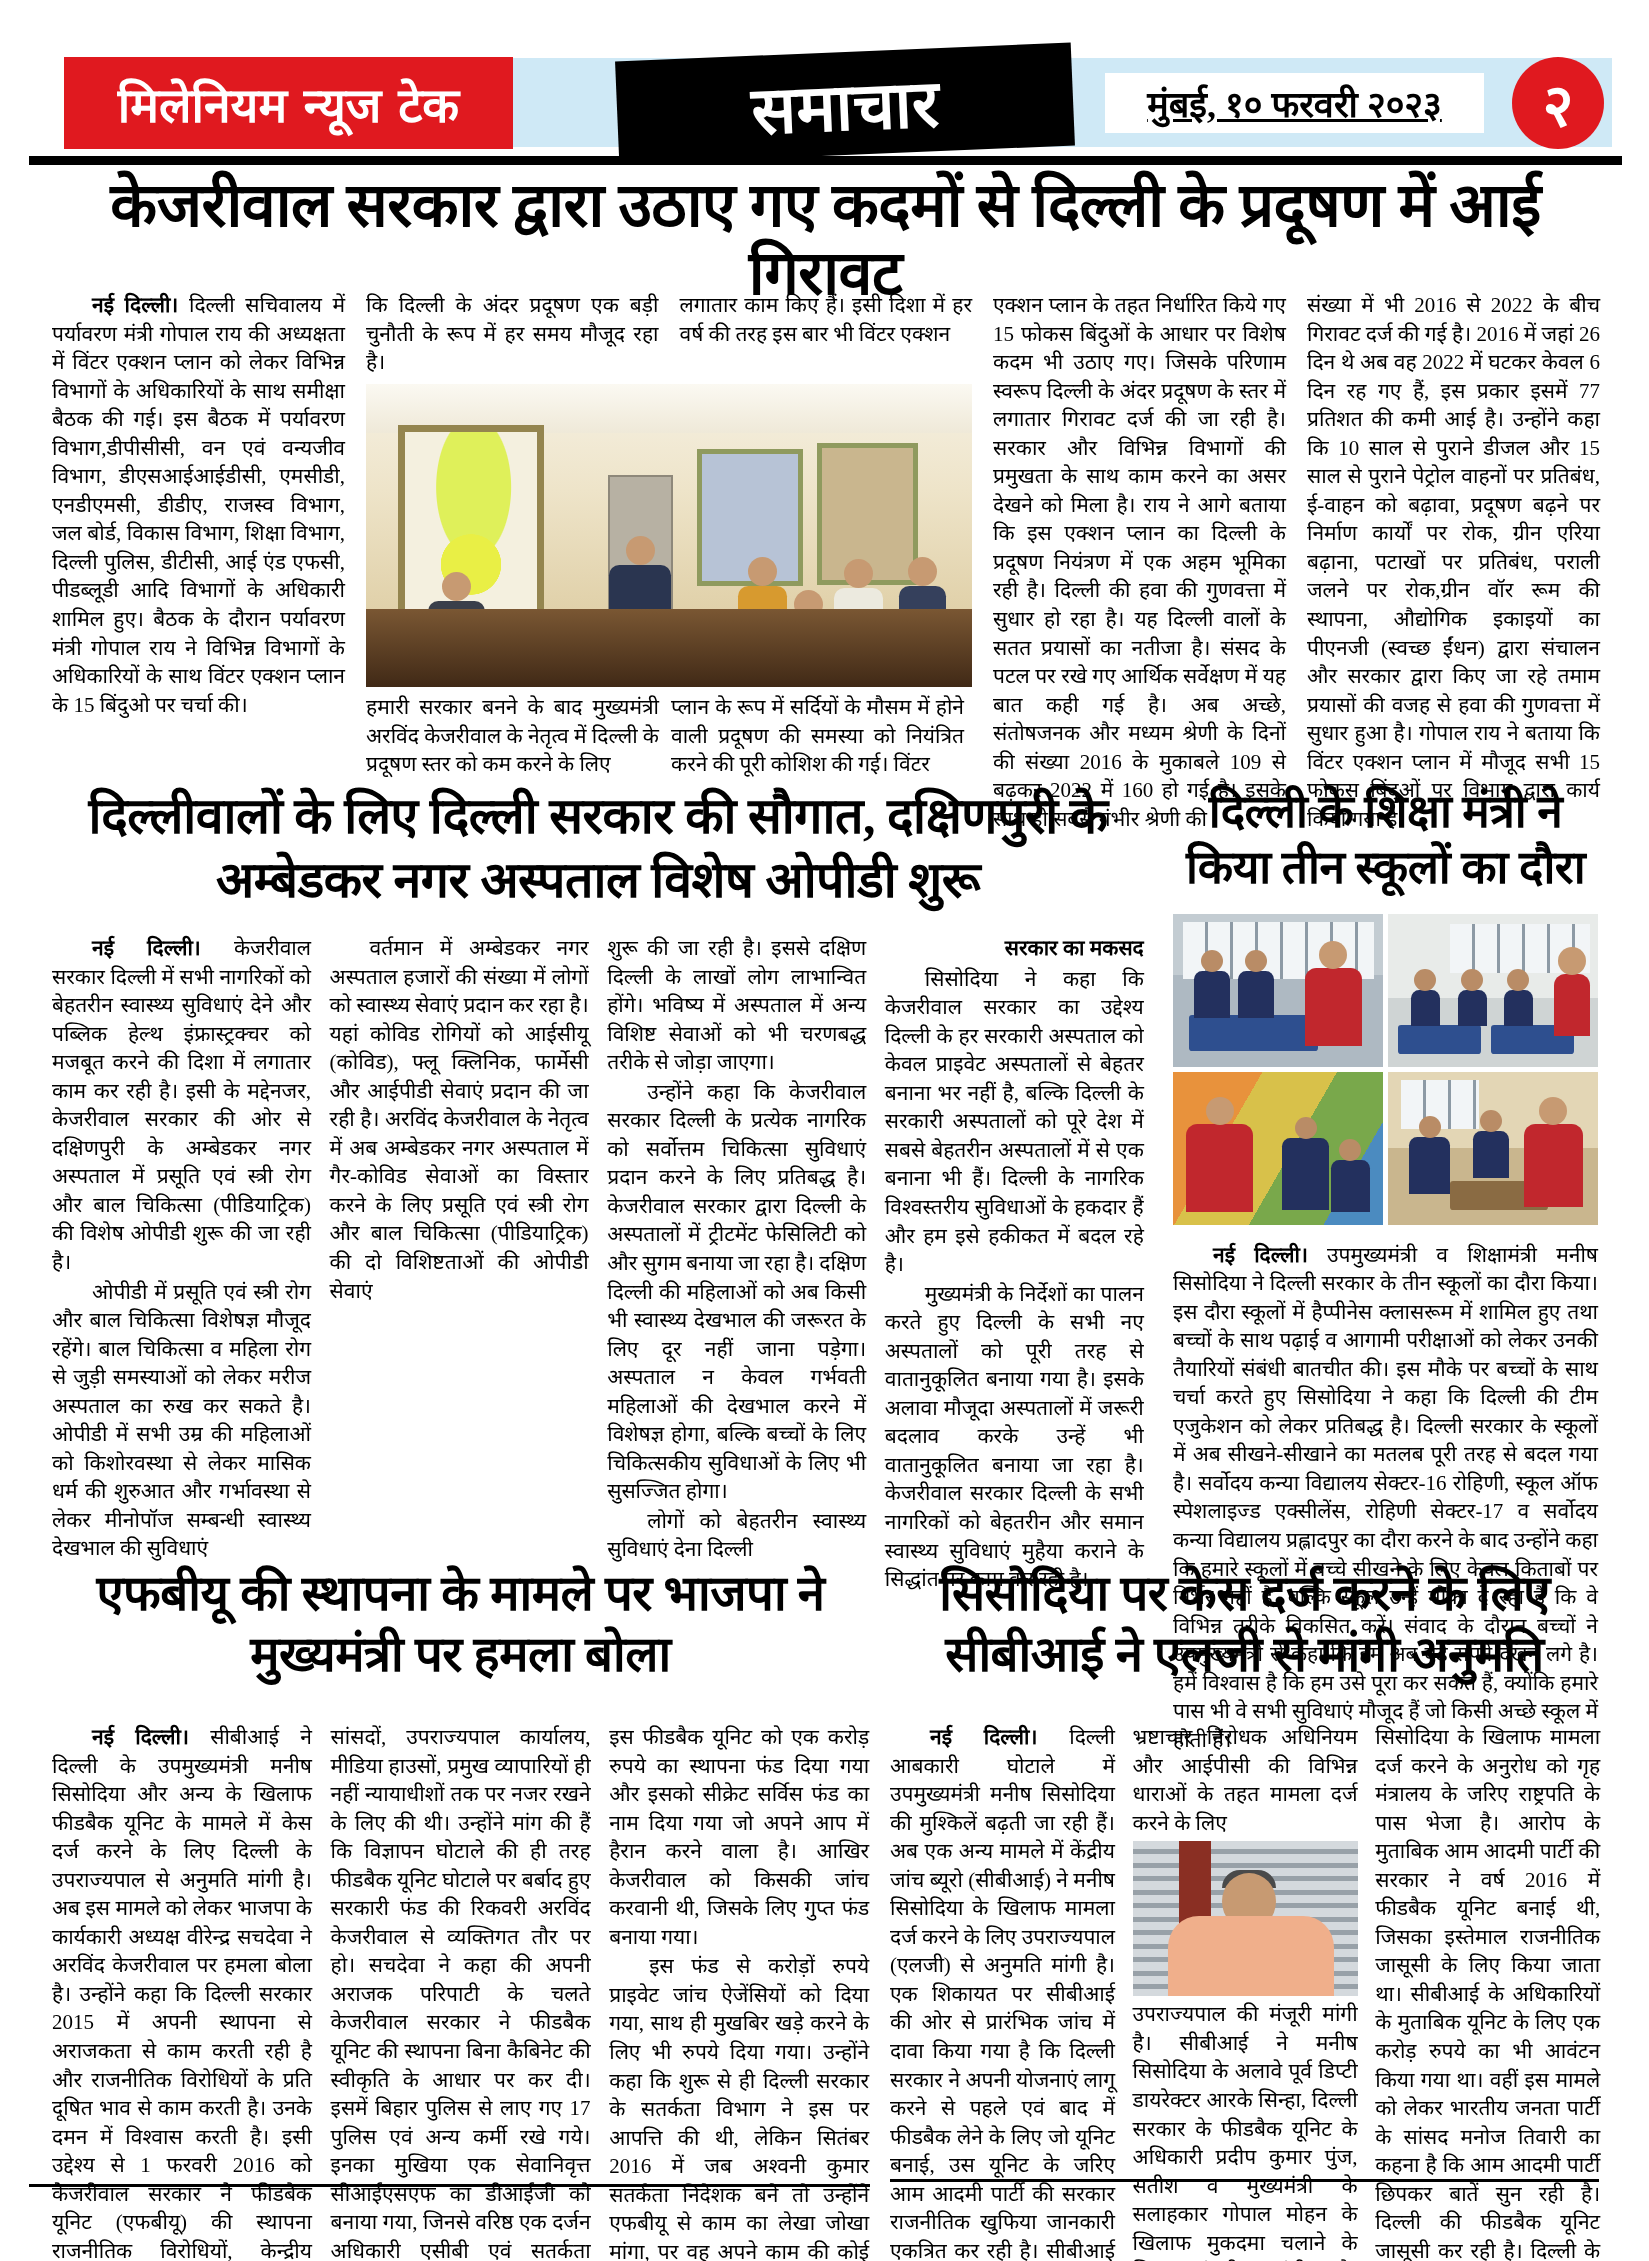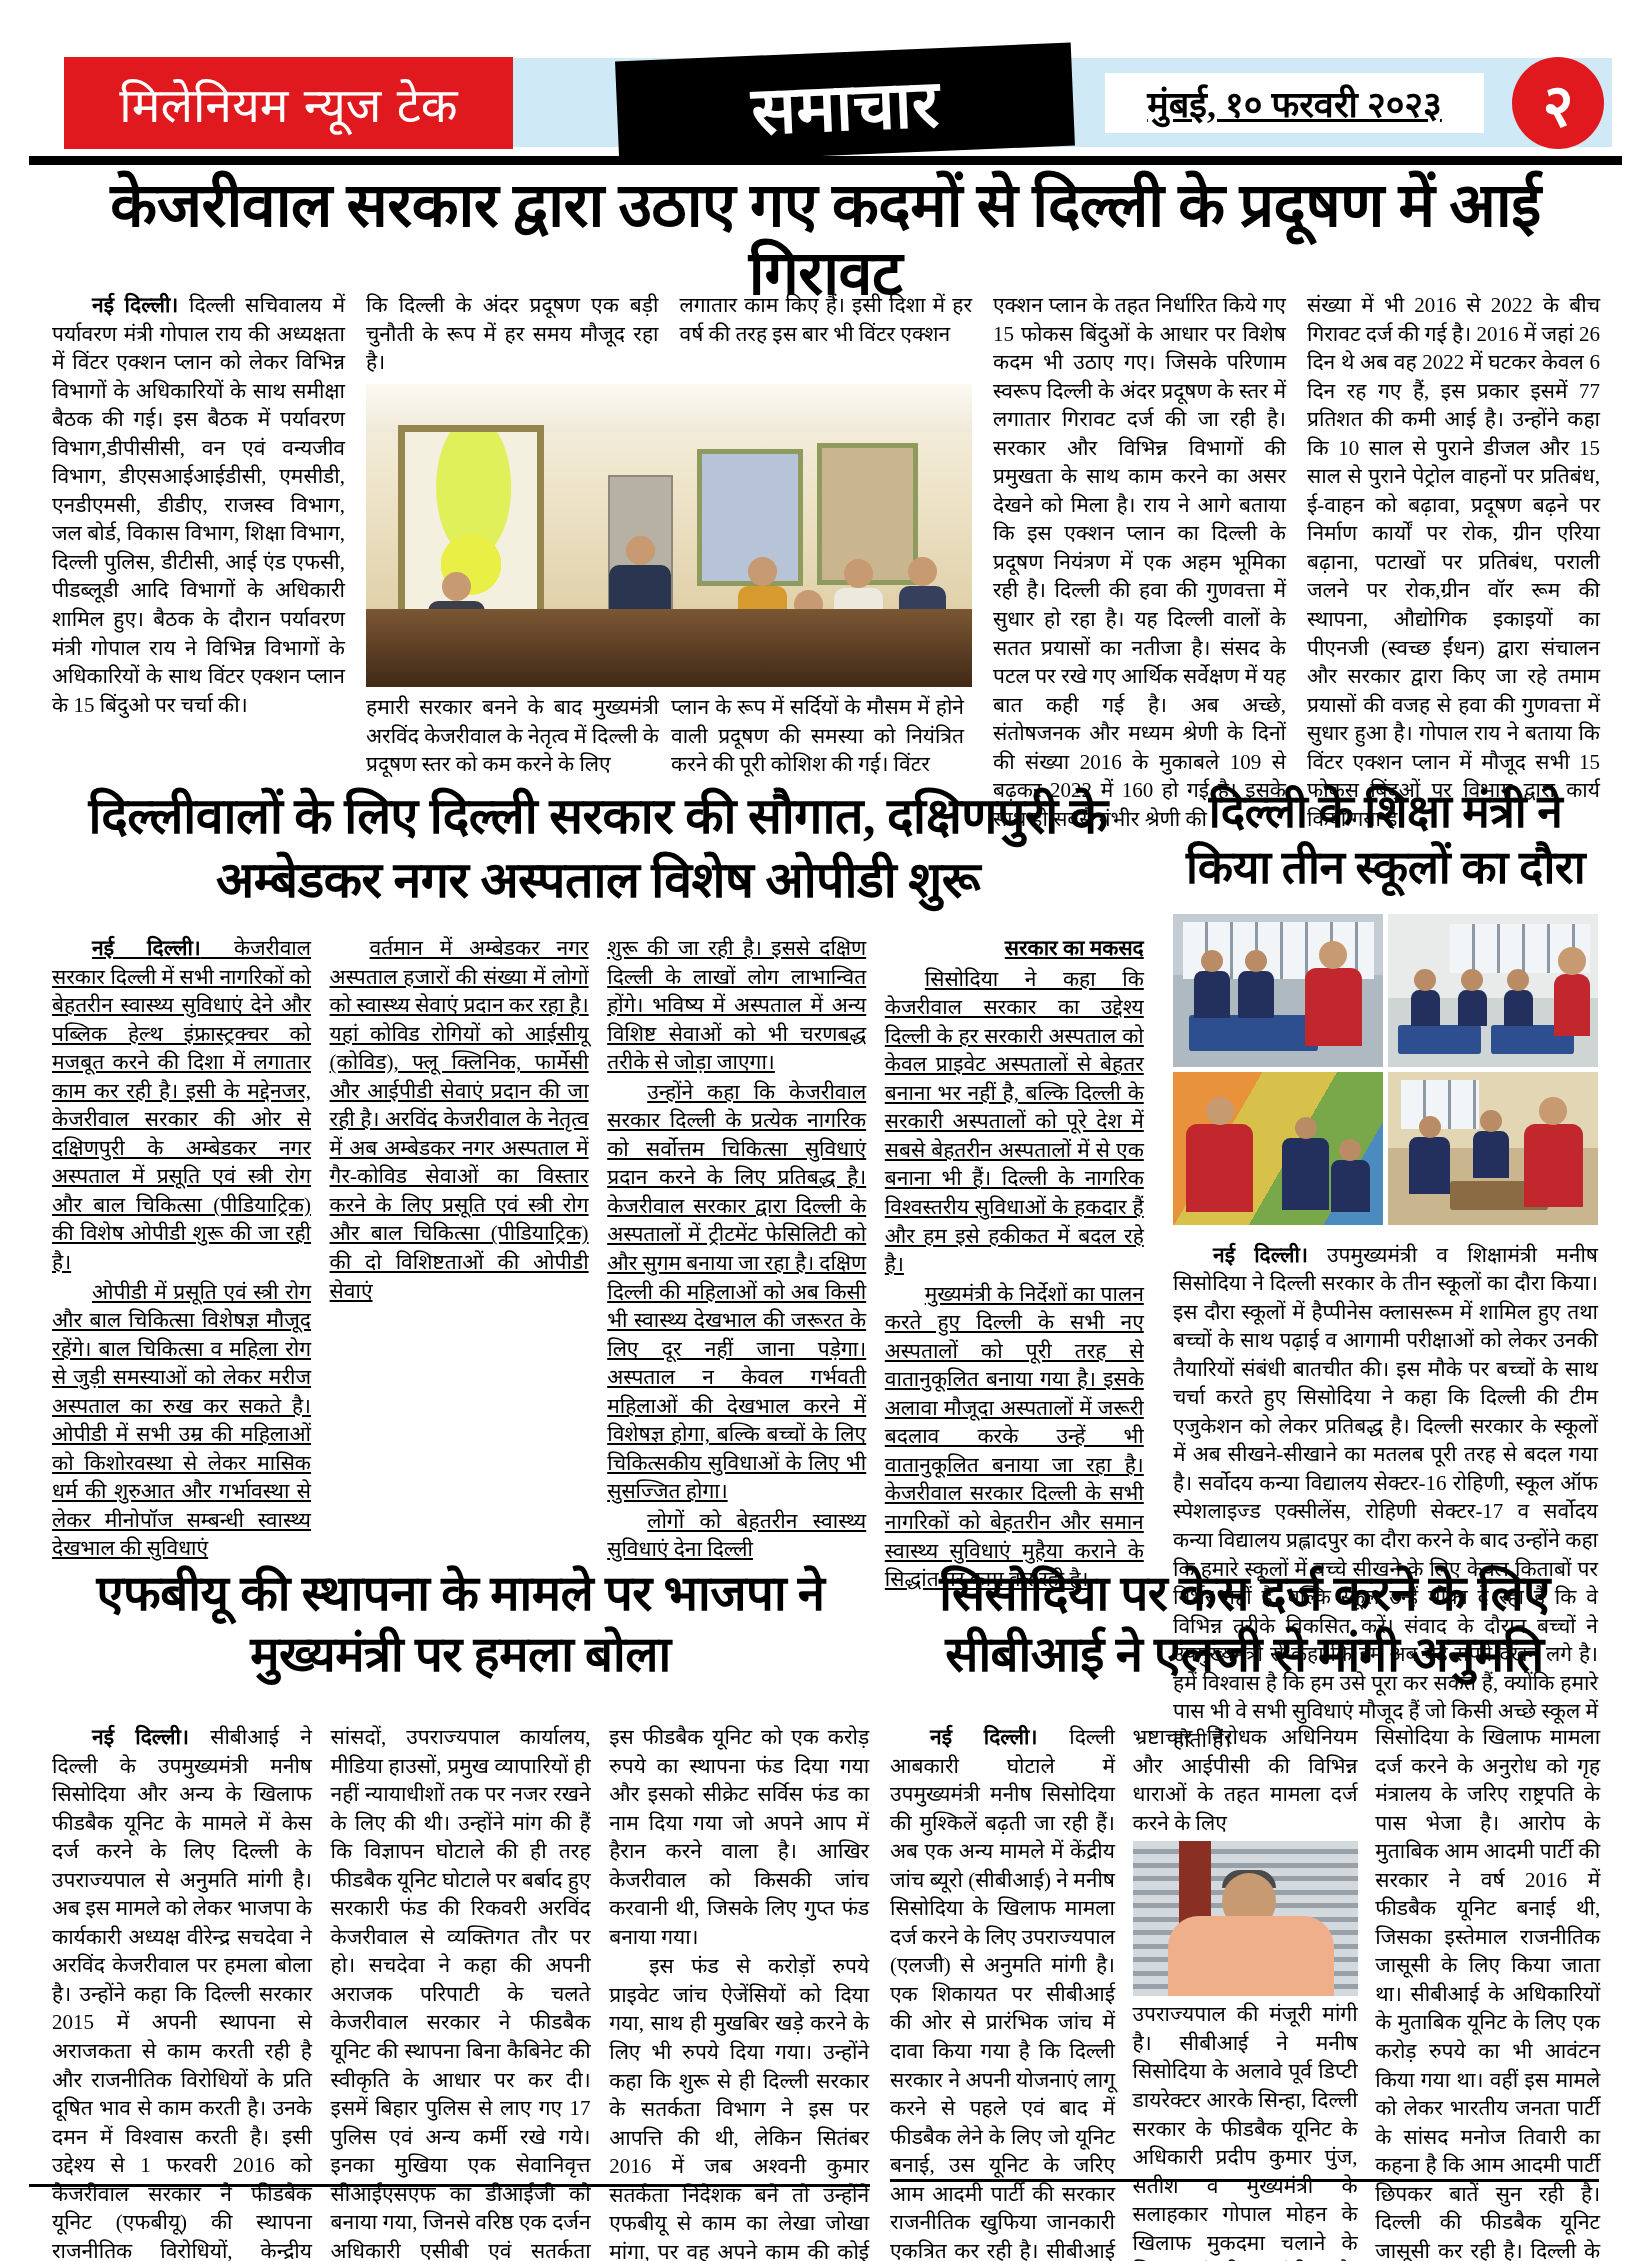--- a/index.html
+++ b/index.html
@@ -3,21 +3,21 @@
 <meta charset="utf-8">
 <style>
   html,body{margin:0;padding:0;background:#ffffff;}
   .page{position:relative;width:1650px;height:2261px;background:#ffffff;color:#000;
         font-family:"Liberation Serif","DejaVu Serif",serif;overflow:hidden;}
 
   
   .band{position:absolute;left:64px;top:58px;width:1548px;height:89px;background:#cfe9f6;}
   .brandbox{position:absolute;left:64px;top:57px;width:449px;height:92px;background:#e0191f;
             display:flex;align-items:center;justify-content:center;}
-  .brandbox span{color:#fff;font-weight:normal;font-size:48px;font-family:"DejaVu Sans","Liberation Sans",sans-serif;}
+  .brandbox span{color:#fff;font-weight:bold;font-size:48px;font-family:"DejaVu Sans","Liberation Sans",sans-serif;}
   .sectionbox{position:absolute;left:617px;top:52px;width:456px;height:103px;background:#000;
               transform:rotate(-2.4deg);display:flex;align-items:center;justify-content:center;}
   .sectionbox span{color:#fff;font-weight:bold;font-size:66px;}
   .datebox{position:absolute;left:1105px;top:73px;width:379px;height:60px;background:#fff;
            display:flex;align-items:center;justify-content:center;text-decoration:underline;}
   .datebox span{font-weight:bold;font-size:36px;}
   .pagenum{position:absolute;left:1512px;top:57px;width:92px;height:92px;border-radius:50%;
            background:#e0191f;color:#fff;display:flex;align-items:center;justify-content:center;
            font-size:59px;font-weight:bold;}
   .toprule{position:absolute;left:28.5px;top:156px;width:1593px;height:8.8px;background:#000;}
@@ -50,21 +50,21 @@
                        radial-gradient(ellipse at 52% 30%,#dff05a 0 37px,rgba(0,0,0,0) 38px),#f4f0df;}
   .p1frameA{position:absolute;left:331px;top:65px;width:96px;height:127px;border:5.2px solid #8f9a5e;background:#b7c3d6;}
   .p1frameB{position:absolute;left:451px;top:59px;width:91px;height:132px;border:5.2px solid #8f9a5e;background:#c9b68e;}
   .p1cab{position:absolute;left:242px;top:91px;width:61px;height:137px;background:#b7b1a3;border:2.1px solid #8e887a;}
   .p1table{position:absolute;left:0;bottom:0;width:100%;height:78px;background:linear-gradient(180deg,#7a5733,#402916);}
   .person{position:absolute;border-radius:10.3px 10.3px 0 0;}
   .person::before{content:"";position:absolute;top:-29px;left:50%;margin-left:-14.5px;width:29px;height:29px;
                   border-radius:50%;background:#c79a72;}
   
   .a2-head{position:absolute;left:52px;top:784px;width:1092px;font-size:50px;line-height:1.28;}
-  .a2-body{position:absolute;left:52px;top:934px;width:1092px;height:618px;display:flex;gap:18.6px;text-decoration:underline;}
+  .a2-body{position:absolute;left:52px;top:934px;width:1092px;height:618px;display:flex;gap:18.6px;}
   .a2col{width:259px;flex:none;}
 
   
   .a3{position:absolute;left:1173px;top:784px;width:425px;}
   .a3-head{font-size:46px;line-height:1.22;}
   .a3-photos{margin-top:17.6px;display:grid;grid-template-columns:1fr 1fr;gap:5.2px;}
   .tile{position:relative;height:153px;overflow:hidden;}
   .t1{background:linear-gradient(180deg,#c3ccd2 0 40%,#aeb9c2 40% 100%);}
   .t2{background:linear-gradient(180deg,#e8ebe9 0 55%,#cfd4d4 55% 100%);}
   .t3{background:linear-gradient(120deg,#e8923c 0 30%,#d8c14a 30% 55%,#79a84b 55% 80%,#4b8bc0 80% 100%);}

